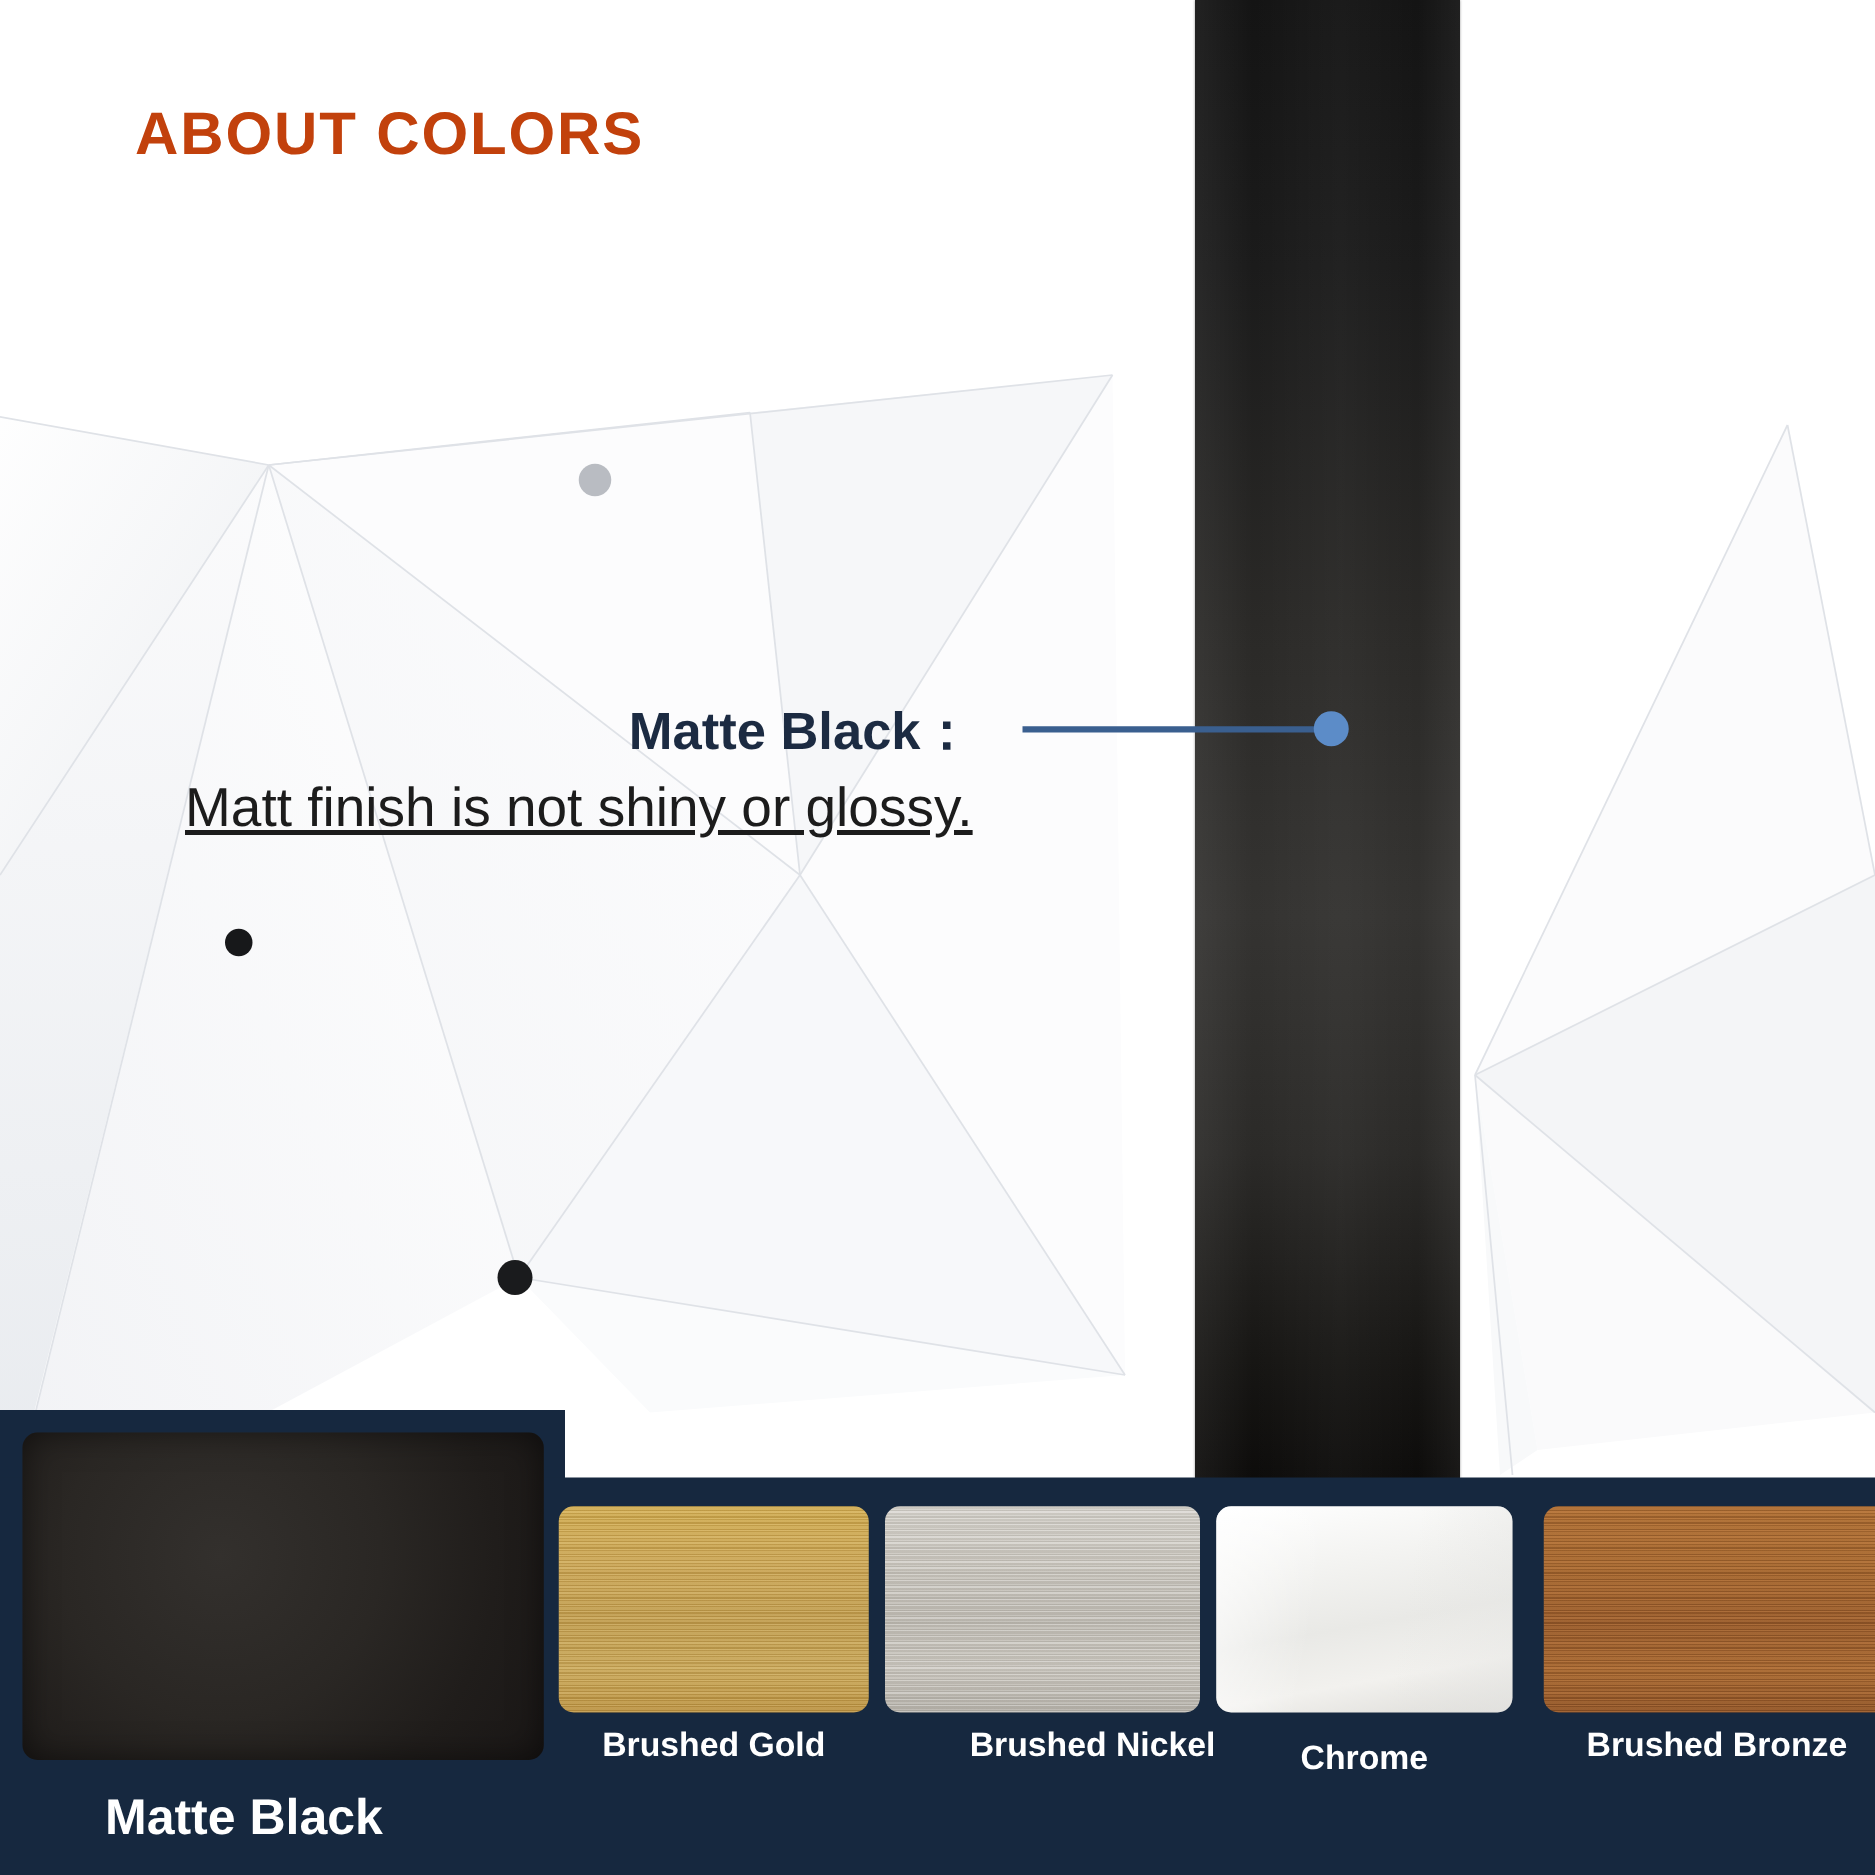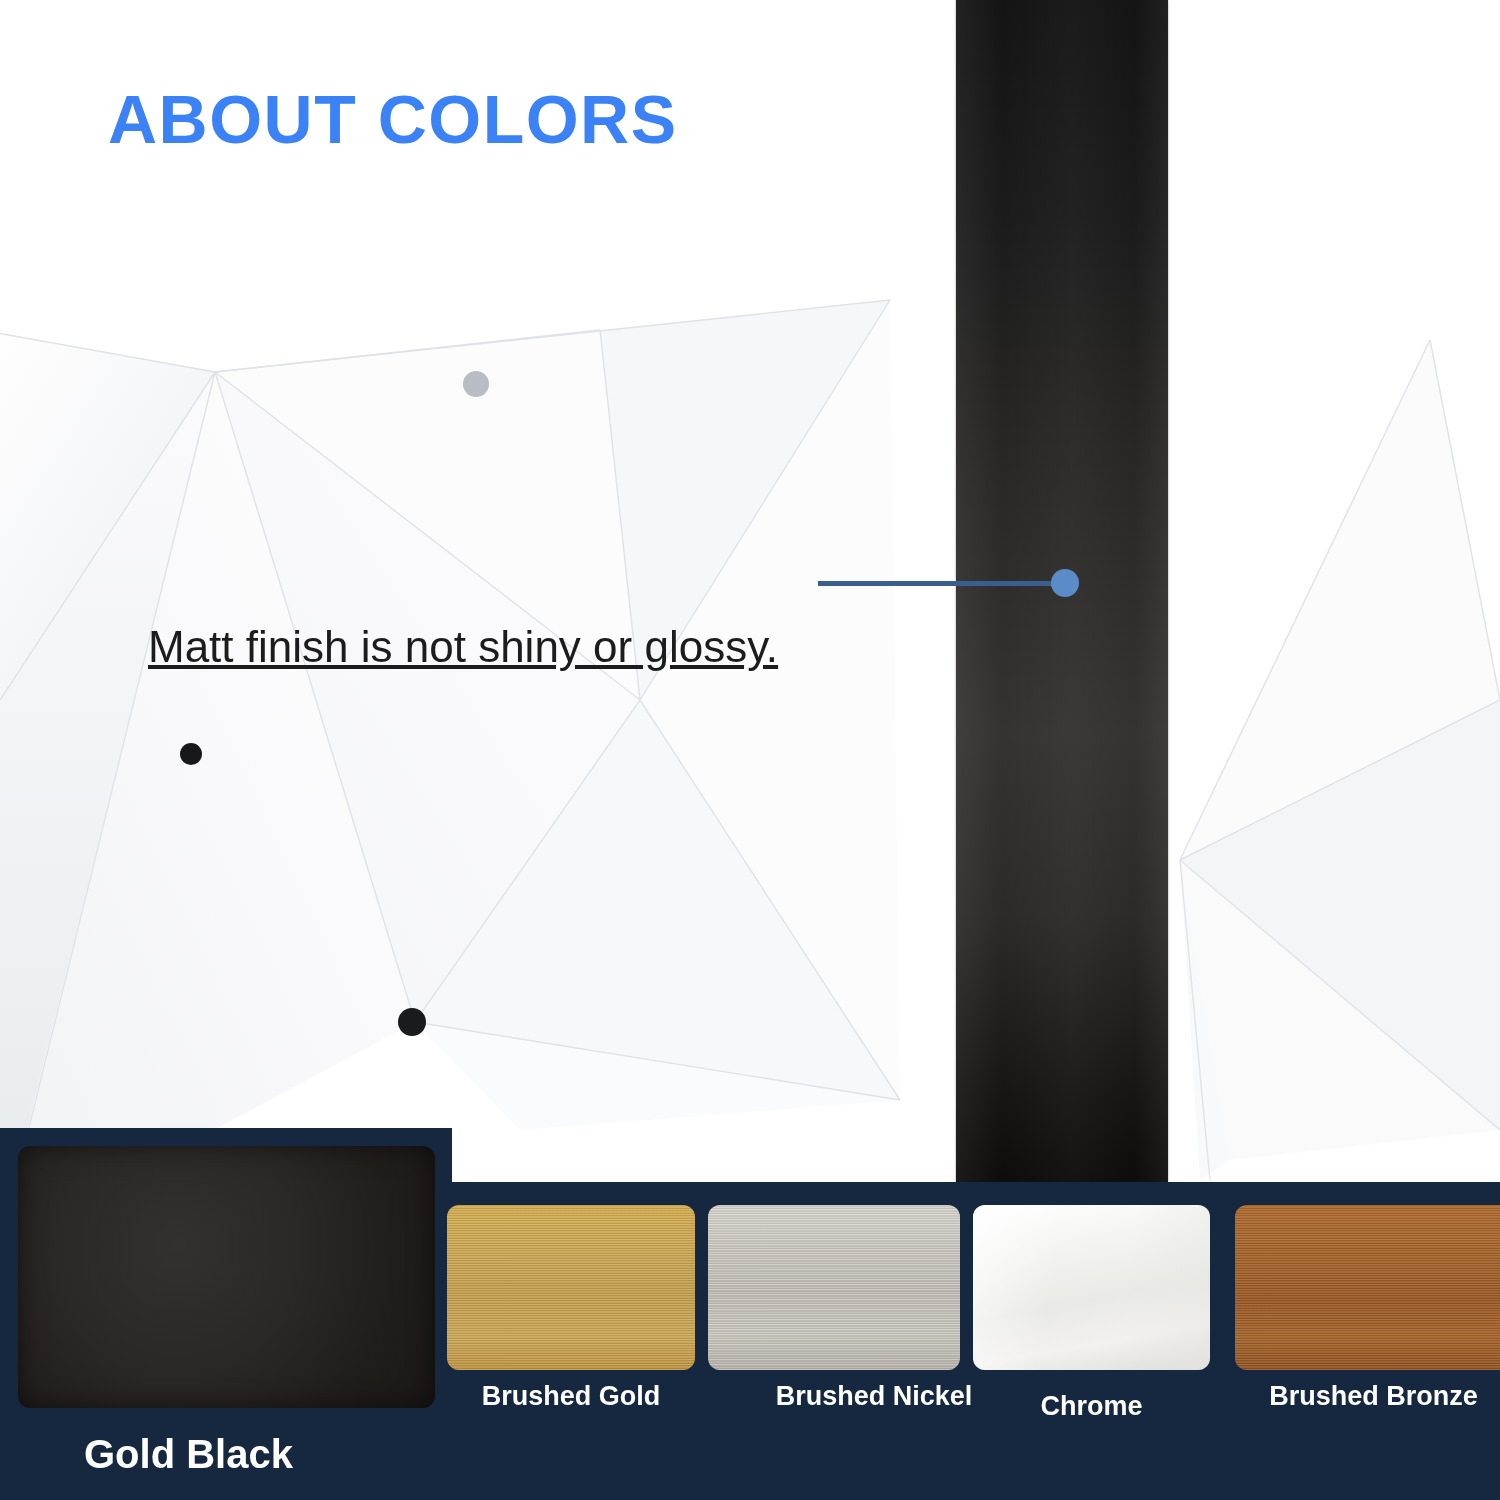--- a/index.html
+++ b/index.html
@@ -21,24 +21,24 @@
     position: absolute;
     left: 0; top: 0;
     width: 1500px; height: 1500px;
   }
 
   
   #page-title {
     position: absolute;
     left: 108px;
     top: 80px;
-    font-size: 68px;
+    font-size: 48px;
     font-weight: bold;
     letter-spacing: 1.5px;
-    color: #3b82f6;
+    color: #c2410c;
     white-space: nowrap;
   }
 
   
   #product-bar {
     position: absolute;
     left: 956px;
     top: 0px;
     width: 212px;
     height: 1183px;
@@ -278,29 +278,30 @@
     <circle cx="191" cy="754" r="11" fill="#17181a"></circle>
     <circle cx="412" cy="1022" r="14" fill="#1a1b1d"></circle>
   </svg>
 
   <div id="page-title">ABOUT COLORS</div>
 
   <div id="product-bar">
     <div id="product-bar-sheen"></div>
   </div>
 
+  <div id="callout-title">Matte Black：</div>
   <div id="callout-desc">Matt finish is not shiny or glossy.</div>
   <div id="leader-line"></div>
   <div id="leader-dot"></div>
 
   <div id="matte-panel"></div>
   <div id="bottom-bar"></div>
 
   <div id="matte-swatch"></div>
-  <div id="matte-label">Gold Black</div>
+  <div id="matte-label">Matte Black</div>
 
   <div class="swatch" id="swatch-gold">
     <div class="swatch-grain"></div>
   </div>
   <div class="swatch-label" id="label-gold">Brushed Gold</div>
 
   <div class="swatch" id="swatch-nickel">
     <div class="swatch-grain"></div>
   </div>
   <div class="swatch-label" id="label-nickel">Brushed Nickel</div>

